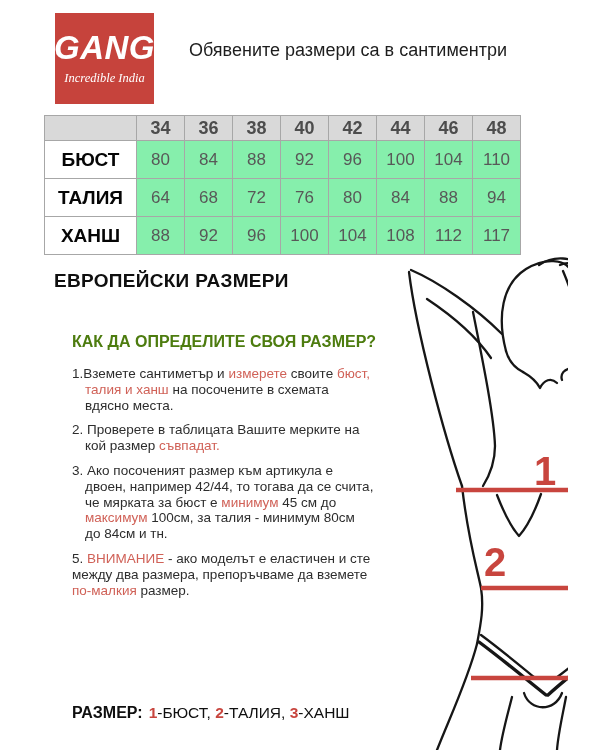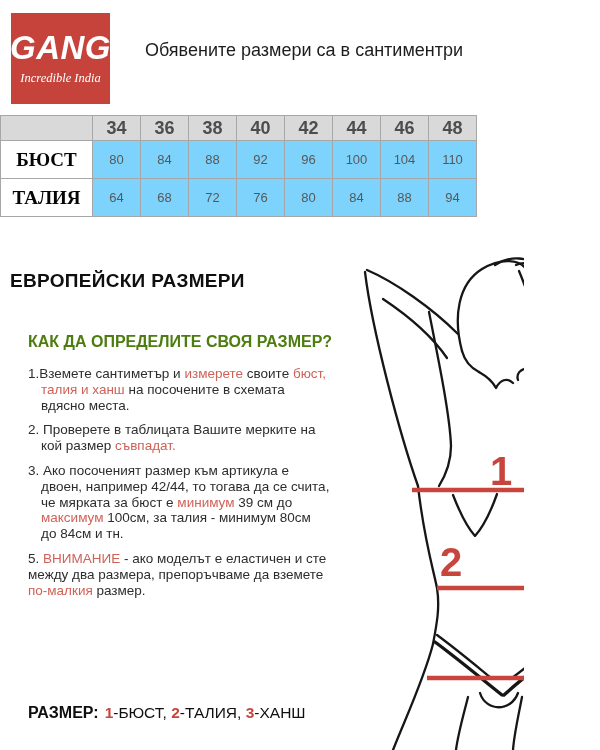--- a/index.html
+++ b/index.html
@@ -1,19 +1,19 @@
 <!DOCTYPE html>
 <html><head>
 <meta charset="utf-8">
 <style>
   * { margin:0; padding:0; box-sizing:border-box; }
   html,body { background:#ffffff; }
   .page {
     position:relative; width:524px; height:750px; background:#ffffff;
-    overflow:hidden; font-family:"Liberation Sans", sans-serif;
+    overflow:hidden; font-family:"Liberation Sans", sans-serif;margin-left:44px;
   }
   
   .logo {
     position:absolute; left:11px; top:13px; width:99px; height:91px;
     background:#c6433c; color:#ffffff;
     display:flex; flex-direction:column; align-items:center; justify-content:center;
   }
   .logo-brand {
     font-size:33px; font-weight:800; font-style:italic; letter-spacing:.5px; line-height:1;
   }
@@ -23,22 +23,22 @@
   
   .header-text { position:absolute; left:116px; top:35px; width:376px; text-align:center; color:#1d1d1d; }
   .title { font-size:20px; letter-spacing:.2px; white-space:nowrap; }
   .subtitle { font-size:18px; margin-top:5px; white-space:nowrap; }
   
   table.size-table { position:absolute; left:0; top:115px; border-collapse:collapse; table-layout:fixed; }
   .size-table th, .size-table td { border:1.6px solid #a7a7a7; text-align:center; vertical-align:middle; }
   .size-table thead th { background:#d9d9d9; height:25px; font-size:18px; font-weight:700; color:#4d4d4d; }
   .size-table thead th.col-label { width:92px; }
   .size-table thead th.col-size { width:48px; }
-  .size-table tbody th { height:38px; font-size:19px; font-weight:700; color:#050505; background:#fff;font-family:Liberation Serif, serif; }
-  .size-table tbody td { font-size:13px; font-weight:400; color:#585858; background:#7dd3fc; }
+  .size-table tbody th { height:38px; font-size:19px; font-weight:700; color:#050505; background:#fff; }
+  .size-table tbody td { font-size:17px; font-weight:400; color:#585858; background:#86efac; }
   
   .h-euro { position:absolute; left:10px; top:270px; font-size:19px; font-weight:800; color:#0f0f0f; letter-spacing:.3px; white-space:nowrap; }
   .h-howto { position:absolute; left:28px; top:333px; font-size:16px; font-weight:700; color:#4d7c0f; white-space:nowrap; }
   
   .steps { position:absolute; left:28px; top:366px; width:302px; font-size:13.5px; line-height:15.8px; color:#2d2d2d; list-style:none; }
   .step { margin-bottom:9px; }
   .step.hang { padding-left:13px; text-indent:-13px; }
   .red { color:#d06157; }
   
   .legend { position:absolute; left:28px; top:704px; font-size:15.5px; color:#0f0f0f; white-space:nowrap; }
@@ -92,30 +92,41 @@
           <th>ТАЛИЯ</th>
           <td>64</td>
           <td>68</td>
           <td>72</td>
           <td>76</td>
           <td>80</td>
           <td>84</td>
           <td>88</td>
           <td>94</td>
         </tr>
+        <tr>
+          <th>ХАНШ</th>
+          <td>88</td>
+          <td>92</td>
+          <td>96</td>
+          <td>100</td>
+          <td>104</td>
+          <td>108</td>
+          <td>112</td>
+          <td>117</td>
+        </tr>
       </tbody>
   </table>
 
   <div class="h-euro">ЕВРОПЕЙСКИ РАЗМЕРИ</div>
   <div class="h-howto">КАК ДА ОПРЕДЕЛИТЕ СВОЯ РАЗМЕР?</div>
 
   <ol class="steps" id="steps-list">
       <li class="step hang"><span>1.</span><span>Вземете сантиметър и </span><span class="red">измерете</span><span> своите </span><span class="red">бюст, талия и ханш</span><span> на посочените в схемата вдясно места.</span></li>
       <li class="step hang"><span>2.</span><span> Проверете в таблицата Вашите мерките на кой размер </span><span class="red">съвпадат.</span></li>
-      <li class="step hang"><span>3.</span><span> Ако посоченият размер към артикула е двоен, например 42/44, то тогава да се счита, че мярката за бюст е </span><span class="red">минимум</span><span> 39 см до </span><span class="red">максимум</span><span> 100см, за талия - минимум 80см до 84см и тн.</span></li>
+      <li class="step hang"><span>3.</span><span> Ако посоченият размер към артикула е двоен, например 42/44, то тогава да се счита, че мярката за бюст е </span><span class="red">минимум</span><span> 45 см до </span><span class="red">максимум</span><span> 100см, за талия - минимум 80см до 84см и тн.</span></li>
       <li class="step"><span>5.</span><span> </span><span class="red">ВНИМАНИЕ</span><span> - ако моделът е еластичен и сте между два размера, препоръчваме да вземете </span><span class="red">по-малкия</span><span> размер.</span></li>
     </ol>
 
   <div class="legend" id="legend-line">
     <span class="legend-label">РАЗМЕР:</span><span id="legend-segments"><span class="red-num">1</span><span>-БЮСТ, </span><span class="red-num">2</span><span>-ТАЛИЯ, </span><span class="red-num">3</span><span>-ХАНШ</span></span>
   </div>
 
   <div class="figure-wrap">
     <svg width="250" height="495" viewBox="0 0 250 495">
       <g stroke="#161616" stroke-width="2.3" fill="none" stroke-linecap="round" stroke-linejoin="round">

